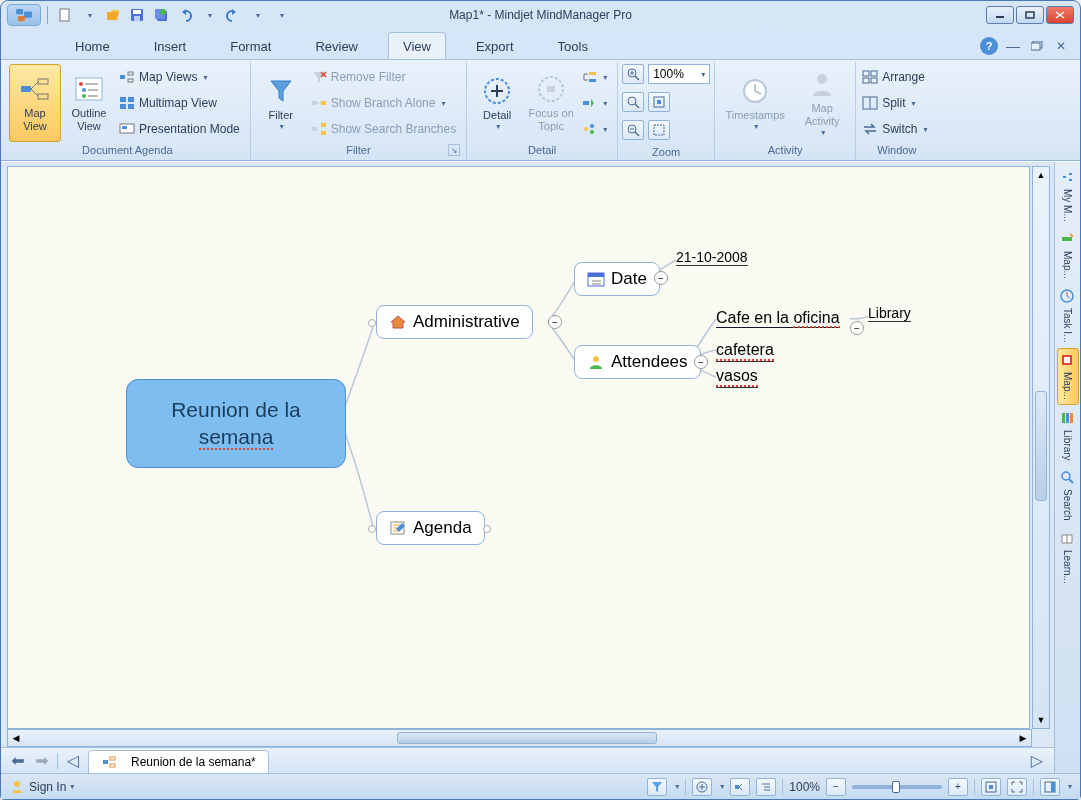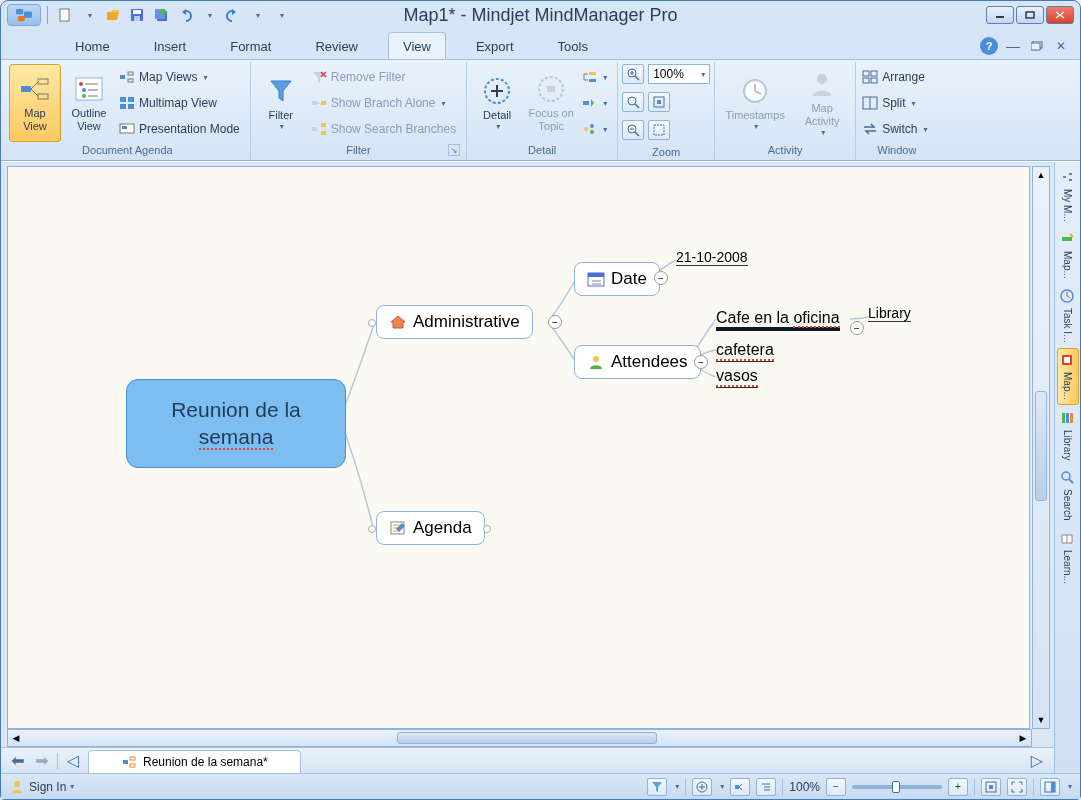--- a/index.html
+++ b/index.html
@@ -6,21 +6,21 @@
 body { background: #fff; width: 1081px; height: 800px; overflow: hidden; }
 
 .window { width: 1081px; height: 800px; background: linear-gradient(to bottom, #d7e6f7, #c5dbf2); border: 1px solid #4a7ab5; border-radius: 8px 8px 4px 4px; display: flex; flex-direction: column; box-shadow: 0 2px 10px rgba(0,0,0,0.3); }
 
 .titlebar { height: 28px; display: flex; align-items: center; padding: 0 6px; position: relative; }
 .titlebar-qat { display: flex; align-items: center; gap: 2px; }
 .qat-logo { width: 34px; height: 22px; background: linear-gradient(to bottom,#bcd7f4,#9ac1ea); border: 1px solid #7aa9d8; border-radius: 4px; display: flex; align-items: center; justify-content: center; }
 .qat-logo svg { width: 18px; height: 14px; }
 .qat-sep { width: 1px; height: 18px; background: #7aa9d8; margin: 0 4px; }
 .qat-btn { width: 22px; height: 22px; display: flex; align-items: center; justify-content: center; border-radius: 3px; cursor: pointer; }
-.titlebar-title { position: absolute; left: 50%; transform: translateX(-50%); color: #2b3e5a; font-size: 18px; }
+.titlebar-title { position: absolute; left: 50%; transform: translateX(-50%); color: #2b3e5a; font-size: 12px; }
 .win-controls { margin-left: auto; display: flex; gap: 2px; }
 .win-btn { width: 28px; height: 18px; border: 1px solid #5a7fae; border-radius: 3px; background: linear-gradient(to bottom,#e9f2fb,#c2d8f0); display: flex; align-items: center; justify-content: center; cursor: pointer; font-size: 10px; }
 .win-btn.close { background: linear-gradient(to bottom,#f07a6a,#d9432e); color: #fff; }
 
 .tabbar { height: 30px; display: flex; align-items: flex-end; padding: 0 8px 0 60px; gap: 16px; position: relative; }
 .tab { padding: 6px 14px 5px; font-size: 13px; color: #2b3e5a; cursor: pointer; border-radius: 4px 4px 0 0; }
 .tab.active { background: #e9f2fb; border: 1px solid #a3c0e0; border-bottom: none; }
 .tabbar-right { position: absolute; right: 10px; bottom: 4px; display: flex; gap: 6px; align-items: center; }
 .tabbar-right .help-btn, .tabbar-right .tb-btn { width: 18px; height: 18px; border-radius: 50%; display: flex; align-items: center; justify-content: center; cursor: pointer; }
 .help-btn { background: #4a8fd8; color: #fff; font-size: 11px; font-weight: bold; }
@@ -69,21 +69,21 @@
 .vscroll .arrow { height: 16px; width: 14px; display: flex; align-items: center; justify-content: center; font-size: 9px; }
 .vscroll .arrow.b { margin-top: auto; }
 
 .sidepanel { width: 26px; background: linear-gradient(to bottom,#e4eef9,#d0e0f2); border-left: 1px solid #a3c0e0; display: flex; flex-direction: column; align-items: center; gap: 2px; padding-top: 4px; }
 .side-tab { width: 22px; padding: 4px 0; writing-mode: vertical-rl; font-size: 10px; color: #2b3e5a; cursor: pointer; display: flex; align-items: center; gap: 3px; border-radius: 3px; }
 .side-tab.selected { background: linear-gradient(to right,#fee9a5,#fcc95f); border: 1px solid #d9a030; }
 .side-icon { width: 16px; height: 16px; writing-mode: horizontal-tb; }
 
 .doctab-bar { height: 26px; background: linear-gradient(to bottom,#eaf2fb,#d5e4f5); border-top: 1px solid #a3c0e0; display: flex; align-items: center; padding: 0 8px; gap: 6px; }
 .doctab-bar .nav-arrow { width: 18px; height: 18px; display: flex; align-items: center; justify-content: center; cursor: pointer; color: #4a6a94; }
-.doctab { background: #fff; border: 1px solid #a3c0e0; border-radius: 4px 4px 0 0; padding: 3px 32px; font-size: 12px; display: flex; align-items: center; gap: 6px; margin-top: 2px; }
+.doctab { background: #fff; border: 1px solid #a3c0e0; border-radius: 4px 4px 0 0; padding: 3px 12px; font-size: 12px; display: flex; align-items: center; gap: 14px; margin-top: 2px; }
 
 .statusbar { height: 26px; background: linear-gradient(to bottom,#dbe7f4,#c5dbf2); border-top: 1px solid #a3c0e0; display: flex; align-items: center; padding: 0 8px; font-size: 12px; color: #2b3e5a; }
 .statusbar .right { margin-left: auto; display: flex; align-items: center; gap: 6px; }
 .sb-btn { width: 20px; height: 18px; border: 1px solid #8fb3d9; background: linear-gradient(to bottom,#f4f9fe,#dce9f7); border-radius: 2px; display: flex; align-items: center; justify-content: center; cursor: pointer; font-size: 10px; }
 .sb-sep { width: 1px; height: 16px; background: #a3c0e0; }
 .zoom-slider { width: 90px; height: 4px; background: #8fb3d9; position: relative; border-radius: 2px; }
 .zoom-slider .knob { position: absolute; left: 44%; top: -4px; width: 8px; height: 12px; background: #fff; border: 1px solid #4a6a94; border-radius: 2px; }
 
 .node-icon { width: 18px; height: 16px; display: inline-flex; }
 </style>
@@ -547,21 +547,21 @@
                 <svg width="18" height="16">
                   <circle cx="9" cy="5" r="3" fill="#f5c24a"></circle>
                   <path d="M3 15c0-5 12-5 12 0z" fill="#4ab84a"></path>
                 </svg>
               </span>
             <span>Attendees</span>
           </div>
           <div class="collapse" style="left:686px; top:188px;">−</div>
 
           <div class="node leaf2" style="left:708px; top:142px; font-size:16px;">
-            <span style="border-bottom:4px solid #0f172a;">Cafe en la <span class="spell">oficina</span></span>
+            <span style="border-bottom:1px solid #0f172a;">Cafe en la <span class="spell">oficina</span></span>
           </div>
           <div class="collapse" style="left:842px; top:154px;">−</div>
 
           <div class="node leaf2" style="left:860px; top:138px;">
             <span style="border-bottom:1px solid #333;">Library</span>
           </div>
 
           <div class="node leaf" style="left:708px; top:174px;">
             <span class="spell">cafetera</span>
           </div>

